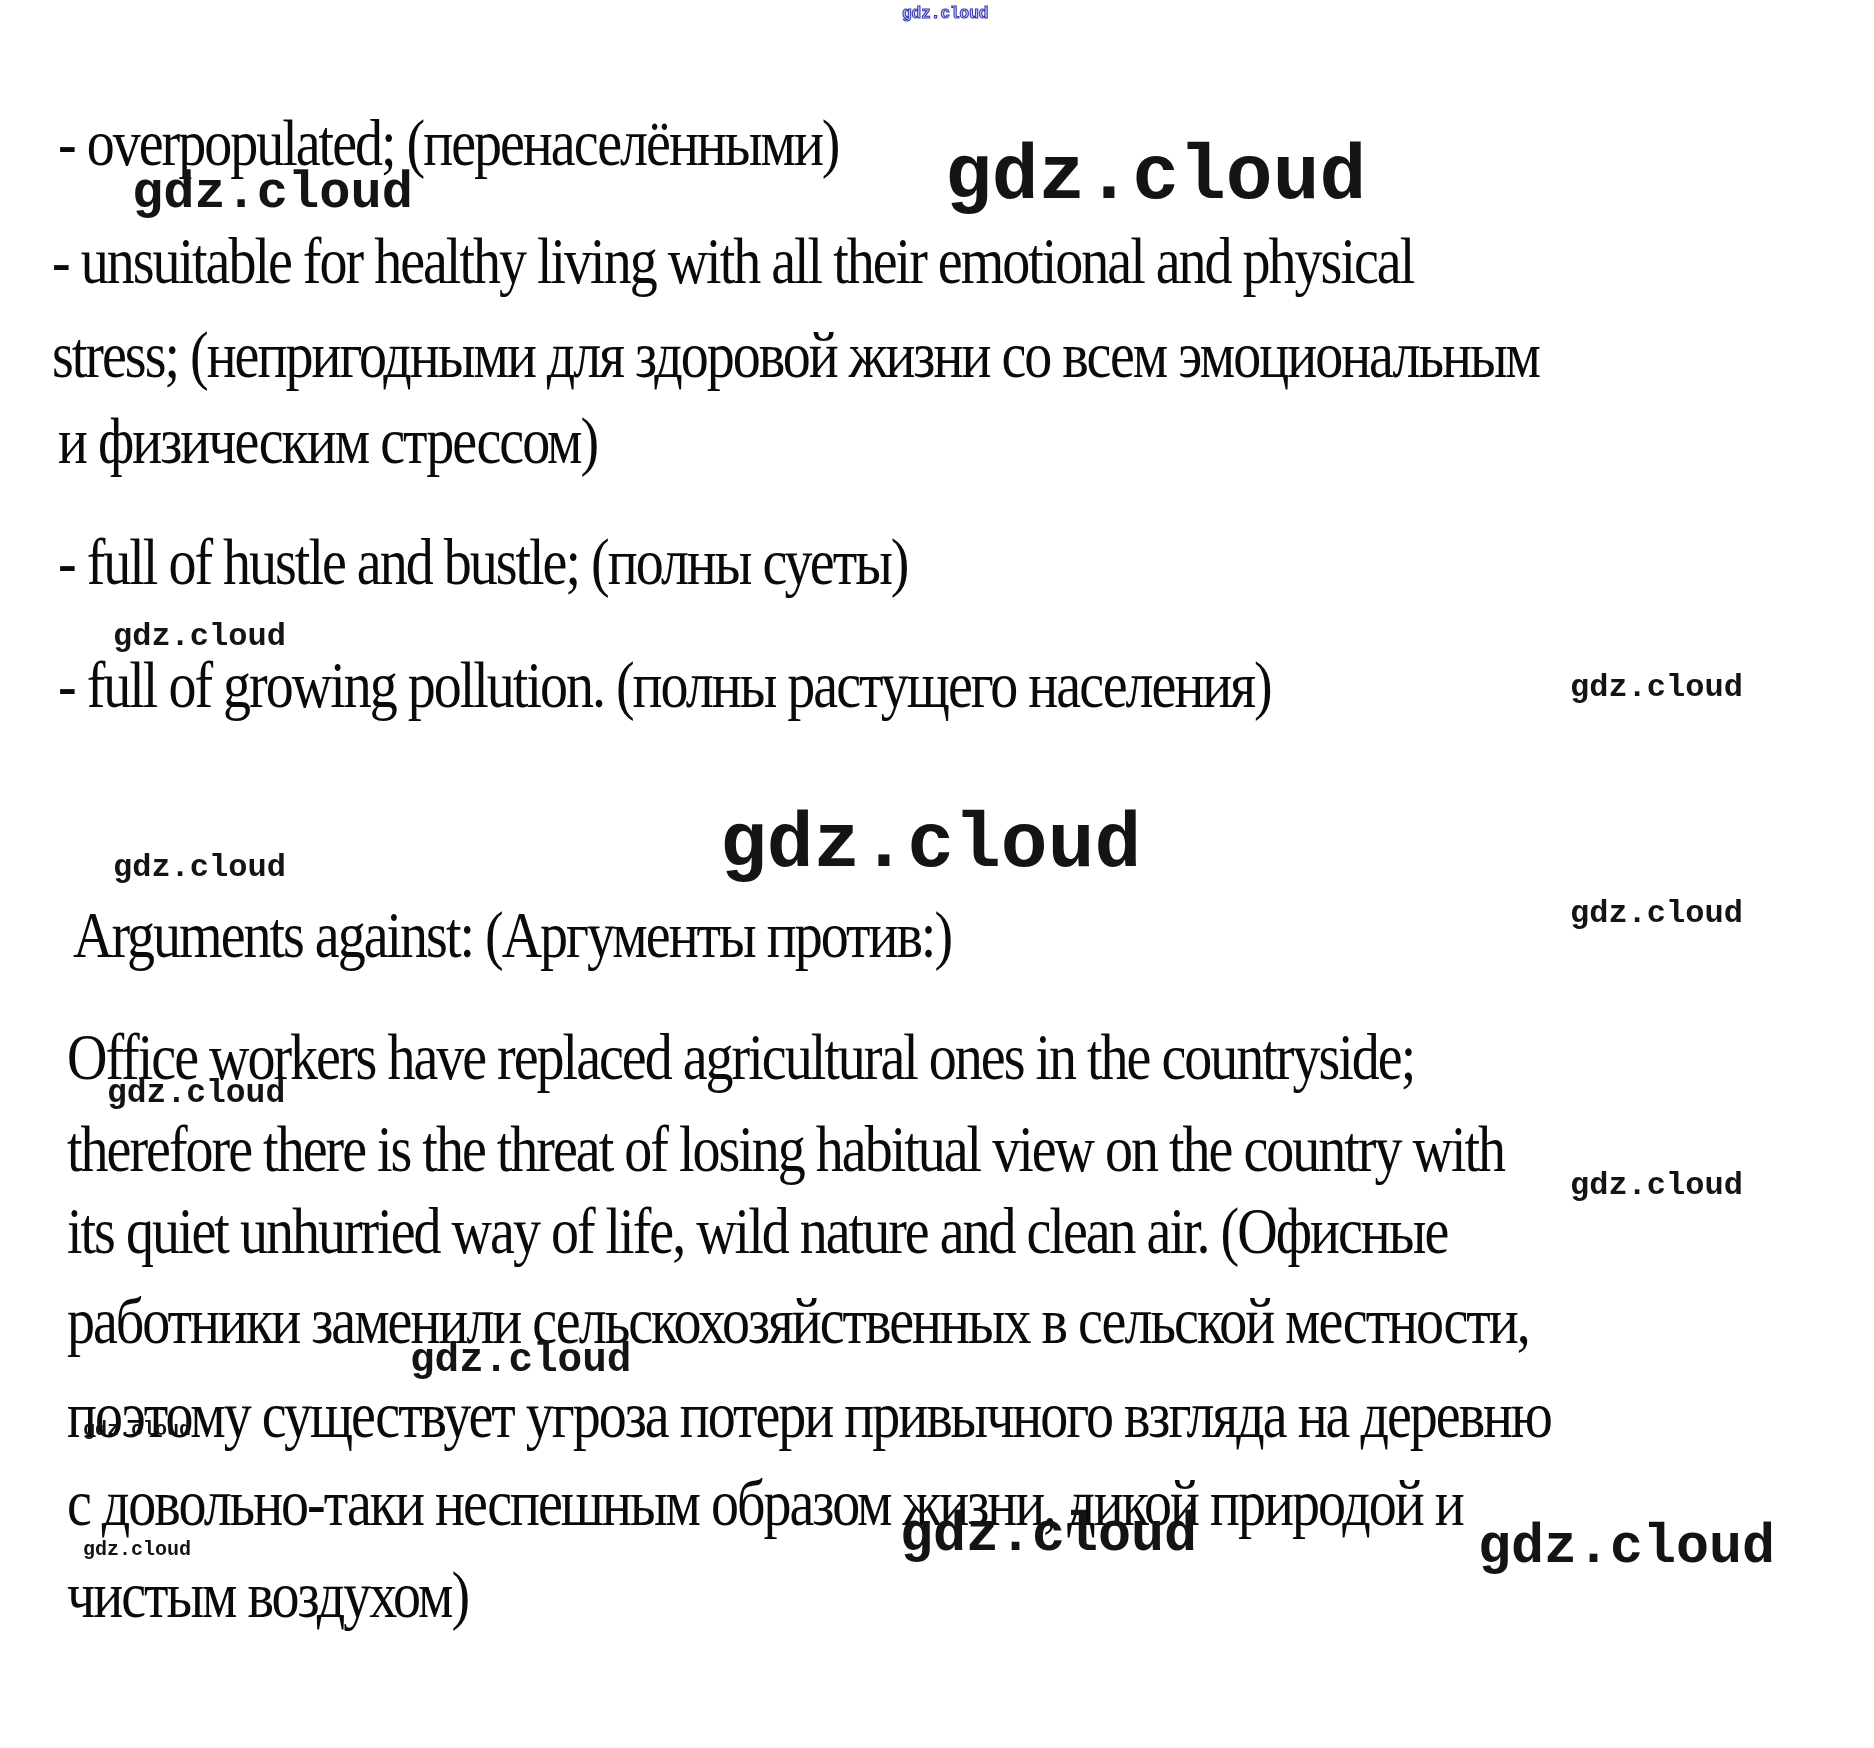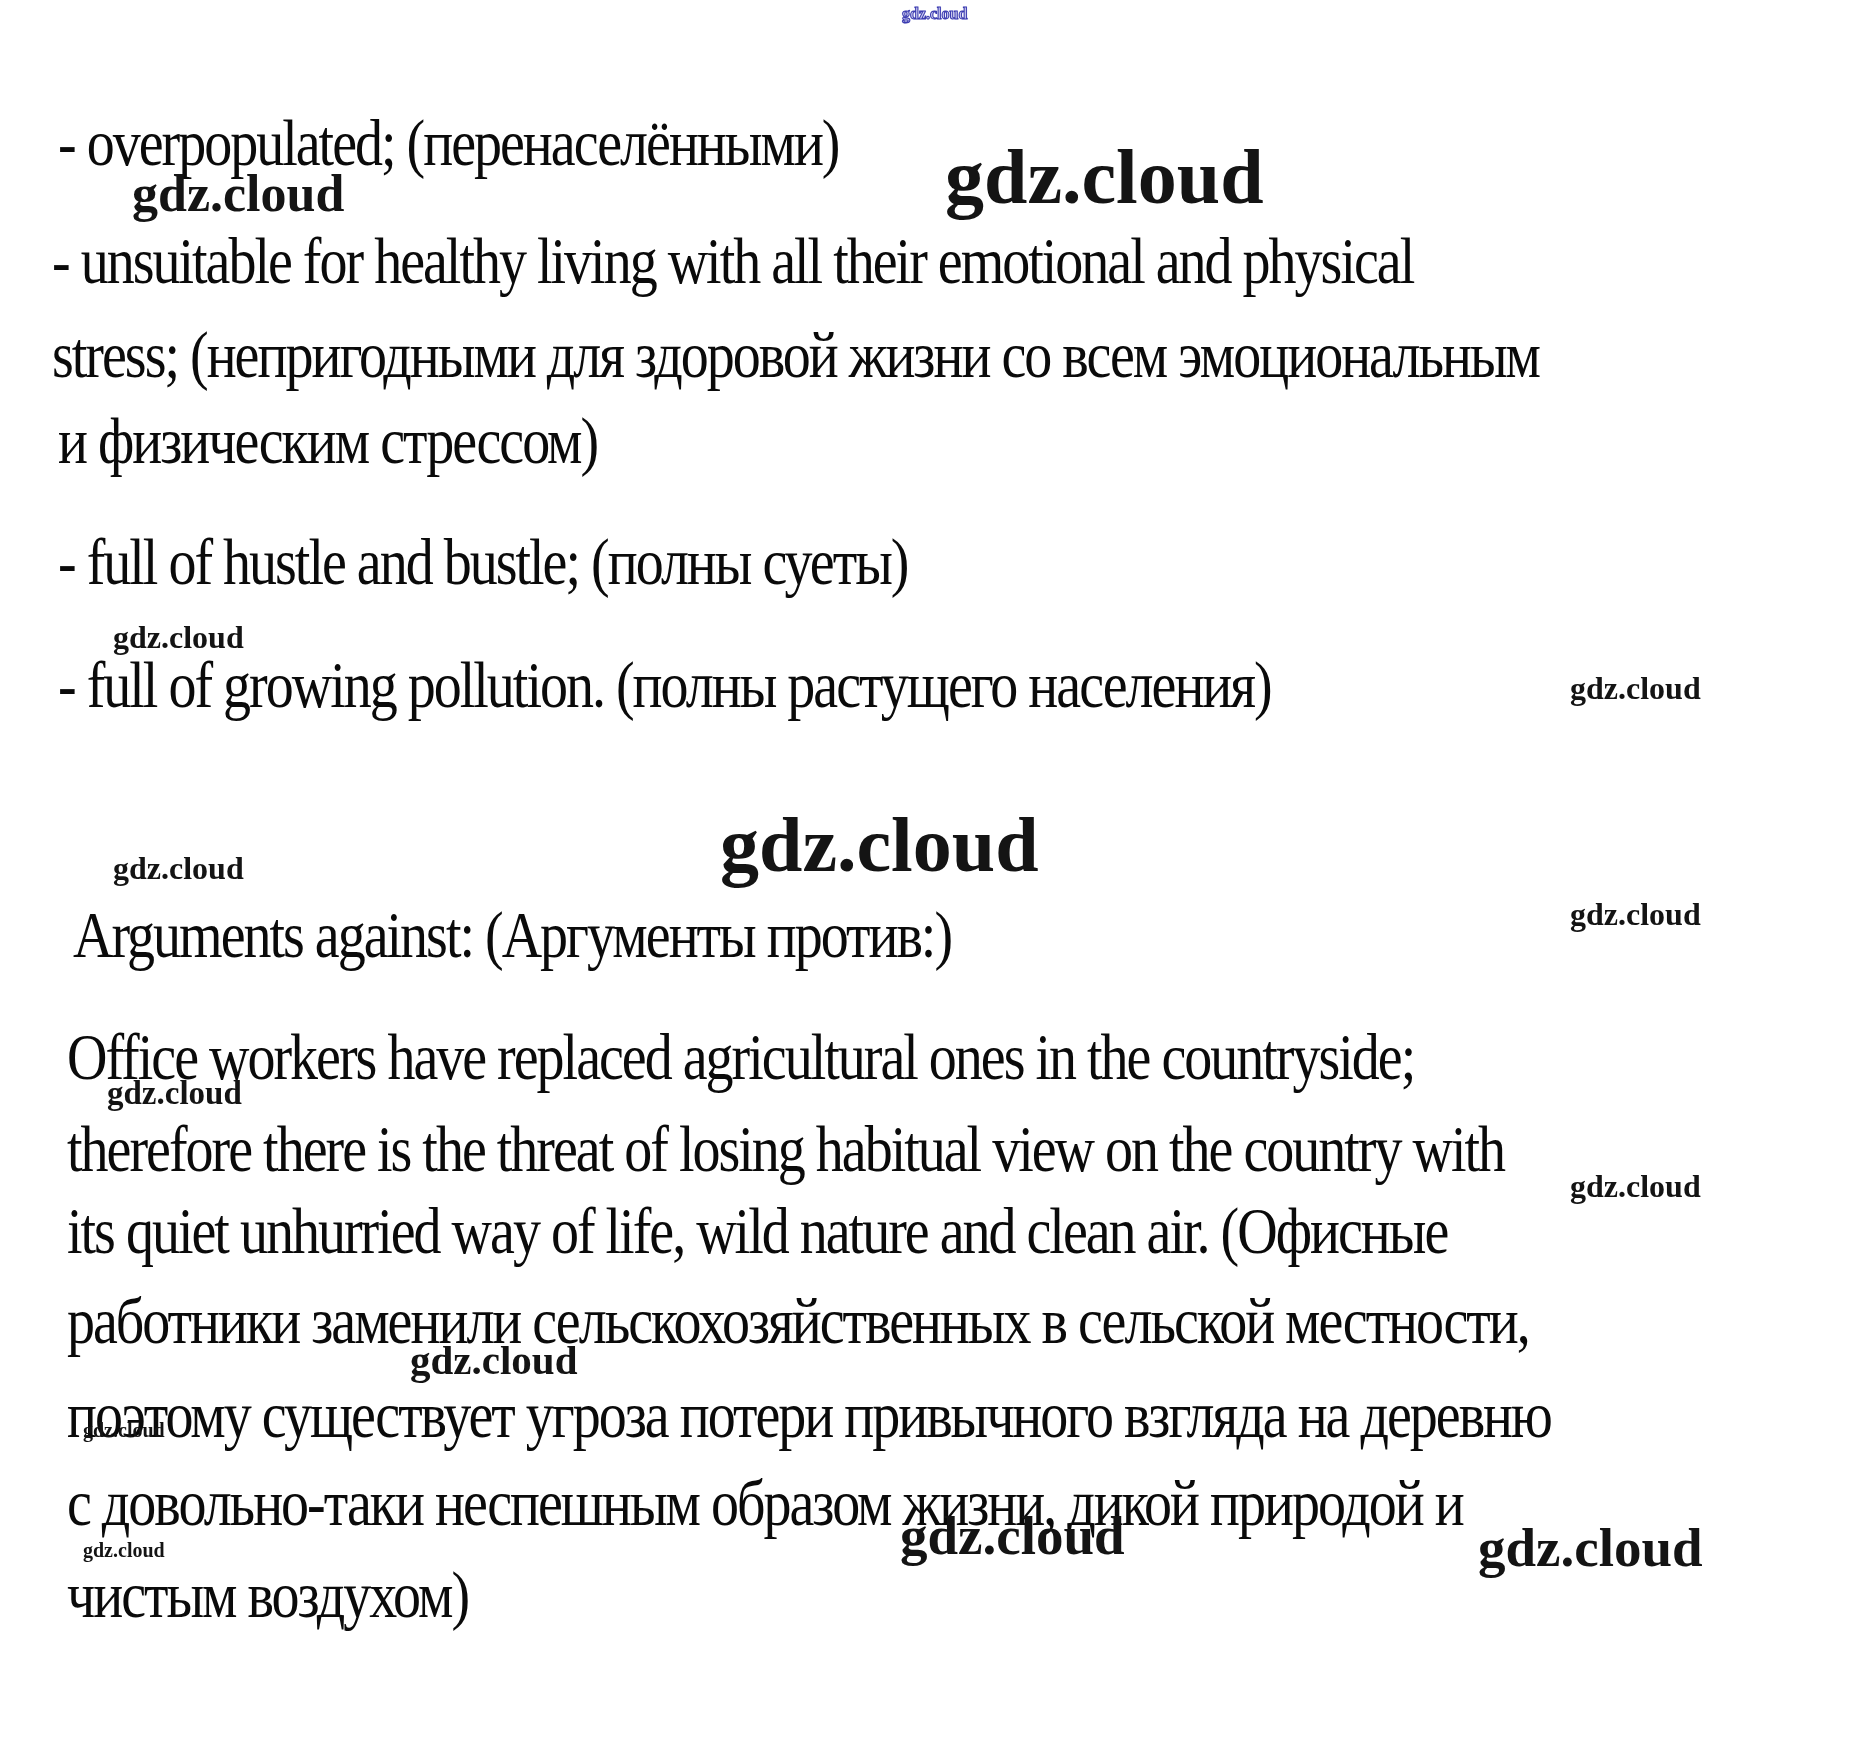--- a/index.html
+++ b/index.html
@@ -23,21 +23,21 @@
     font-size: 56px;
     letter-spacing: -2px;
     line-height: 1;
     transform: scaleY(1.18);
     transform-origin: 0 0;
   }
   .wm {
     position: absolute;
     white-space: nowrap;
     color: #141414;
-    font-family: Liberation Serif, serif;
+    font-family: Liberation Mono, monospace;
     font-weight: 700;
     line-height: 1;
   }
   .wm-blue {
     color: #c9c9ee;
     -webkit-text-stroke: 1px #3b3bb0;
     text-shadow: 0 0 1px #3b3bb0;
   }
 </style>
 </head>

